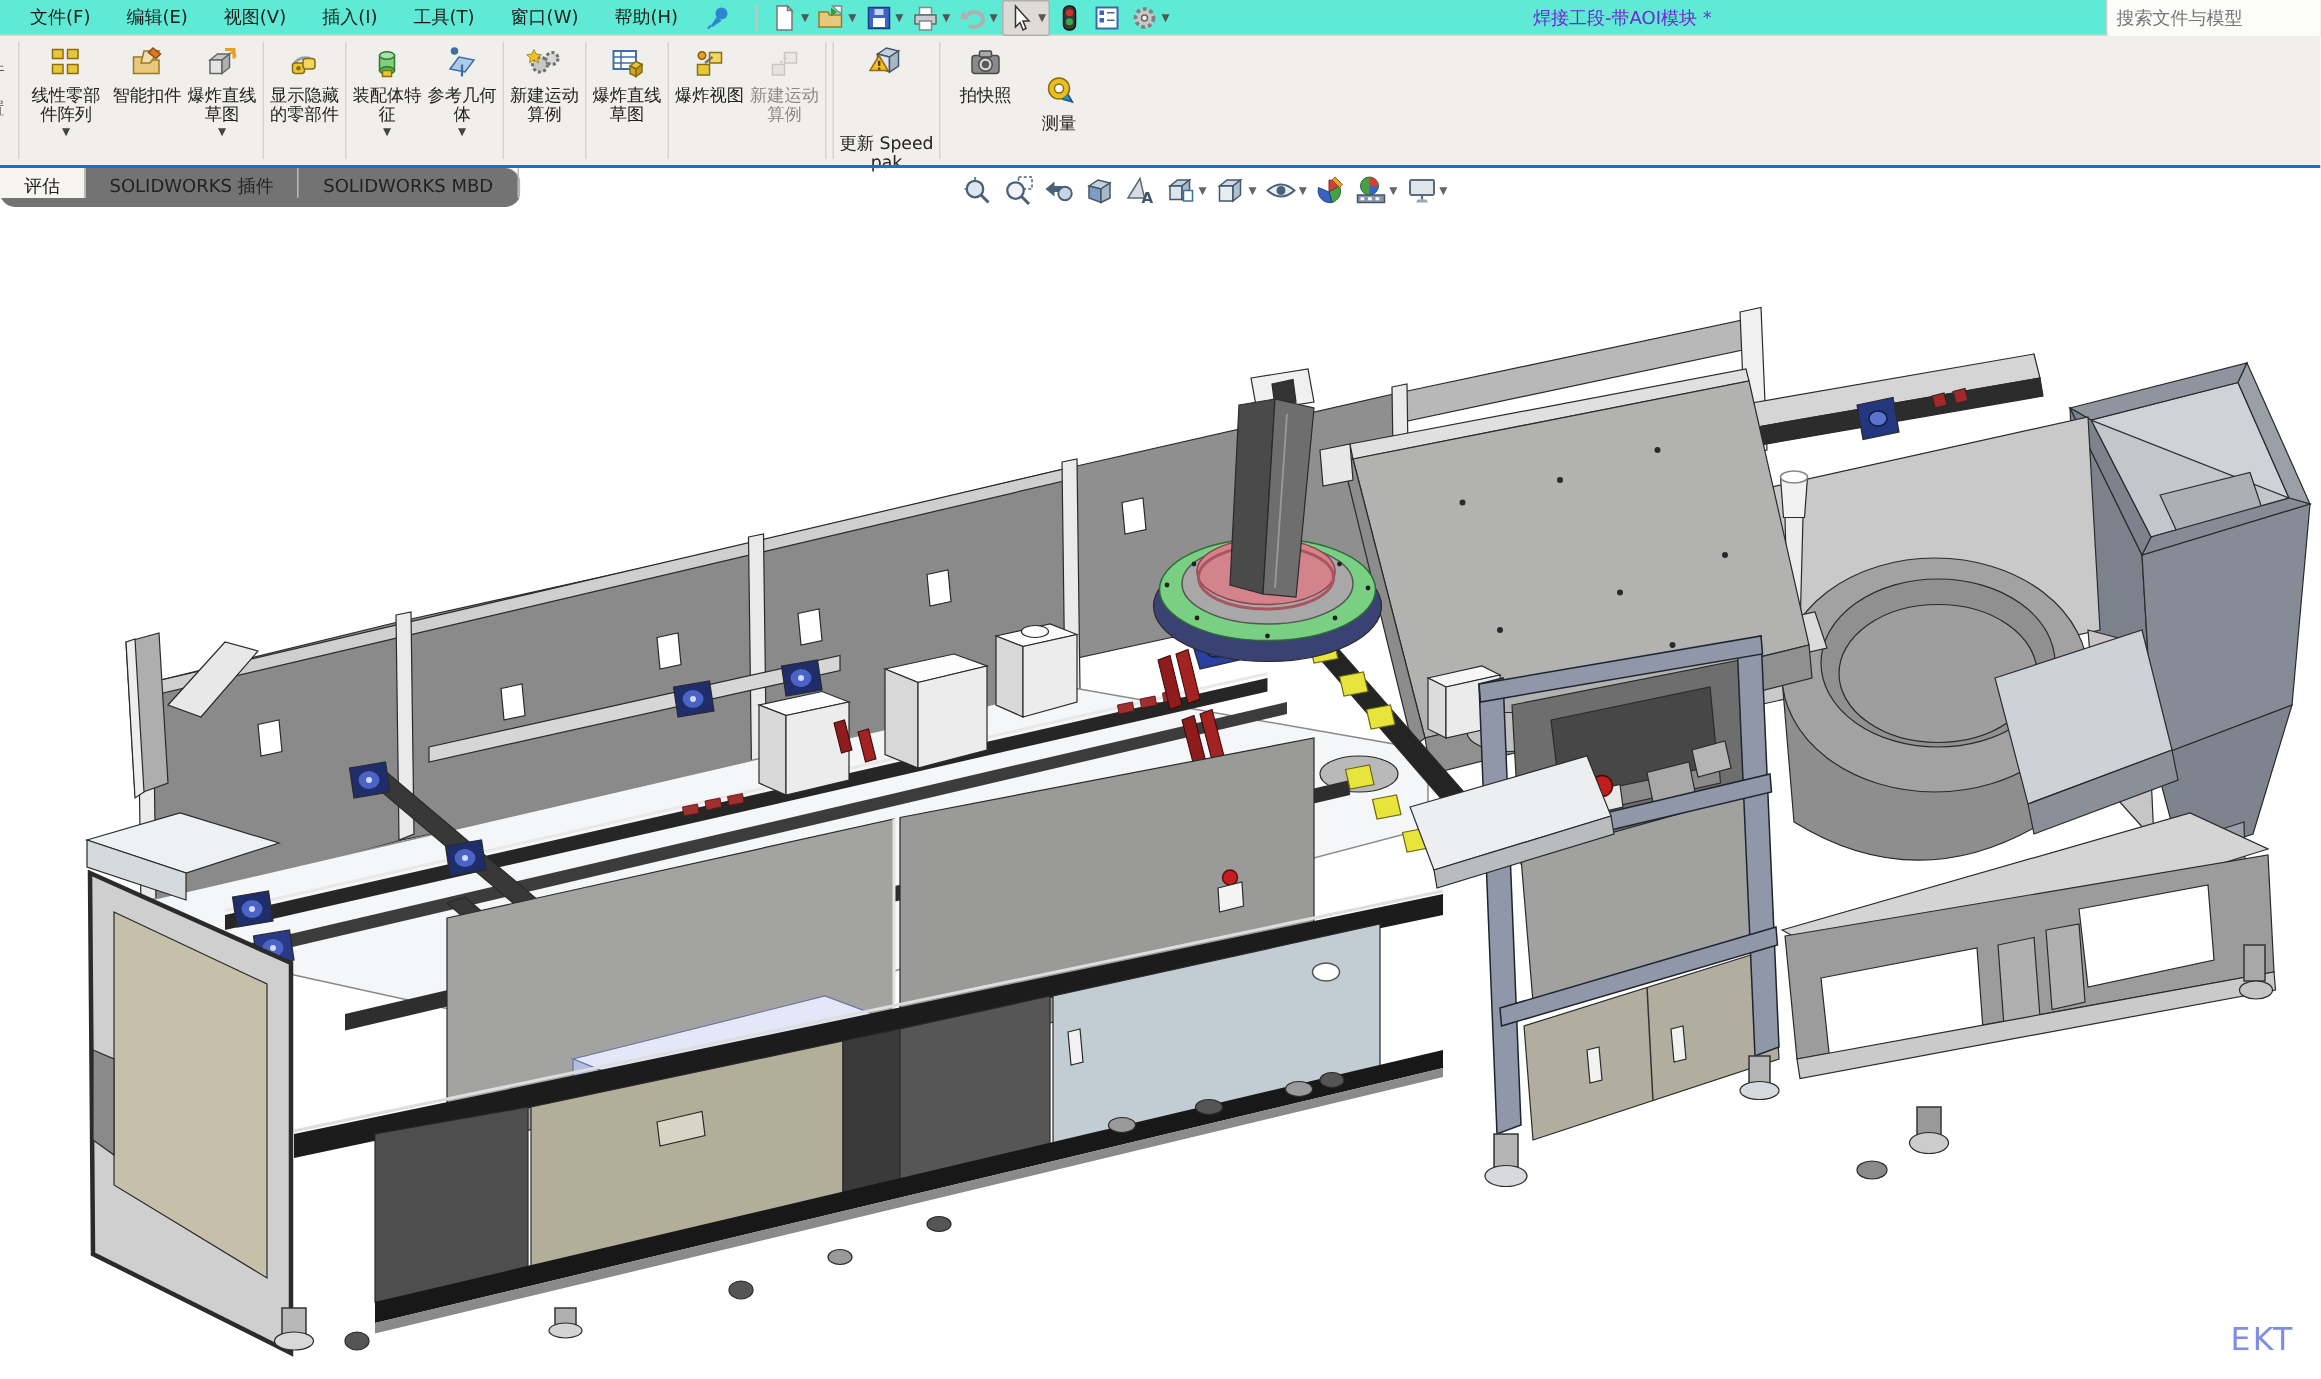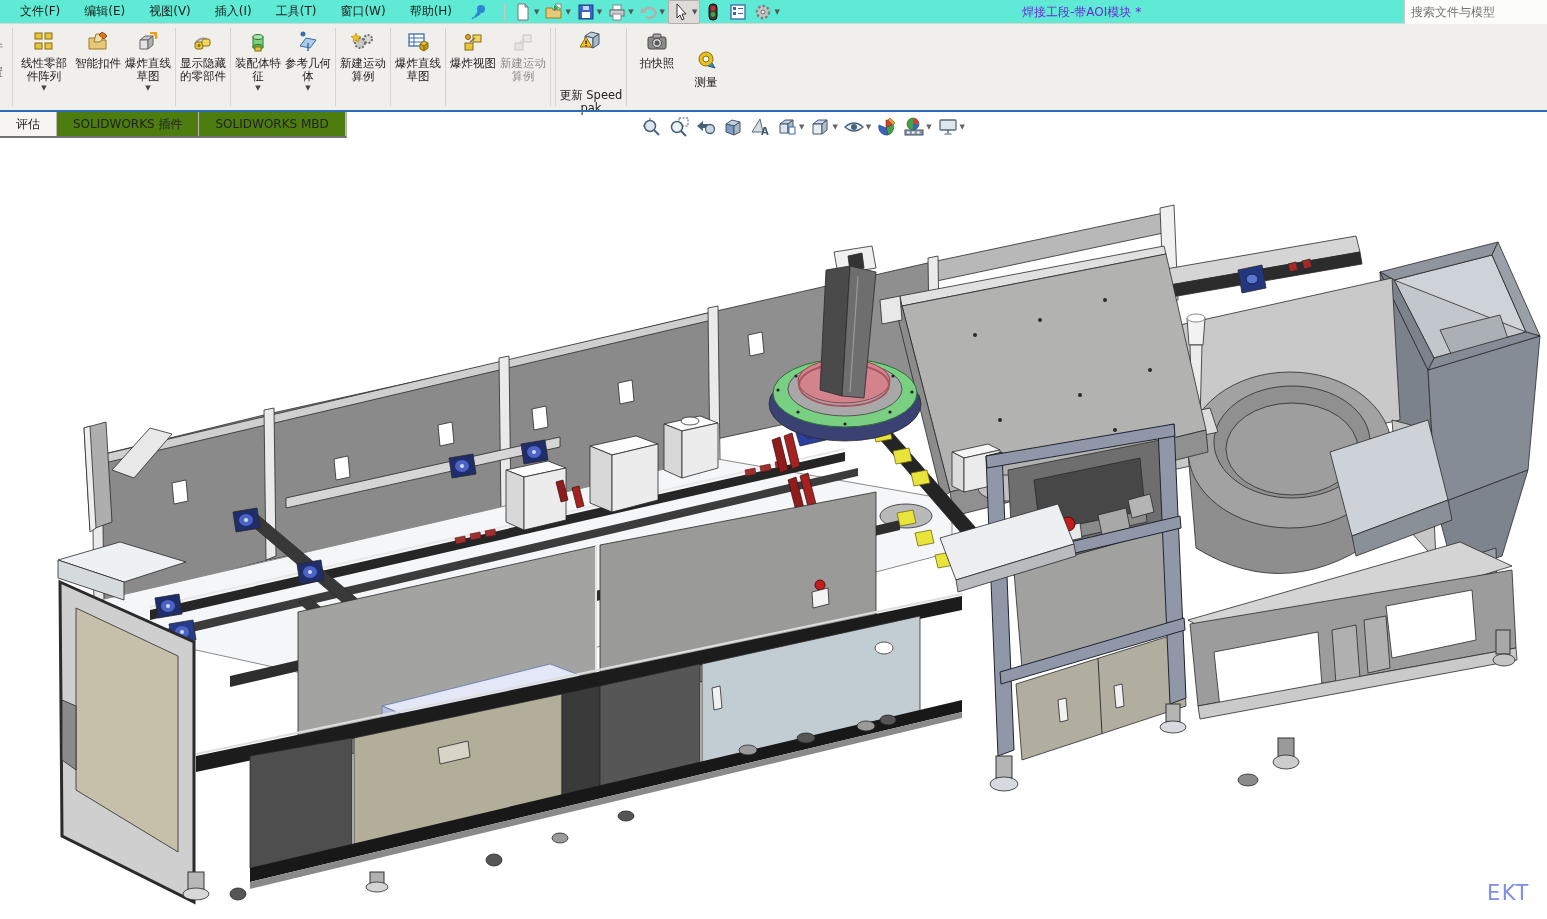--- a/index.html
+++ b/index.html
@@ -36,21 +36,21 @@
   .rbtn { display:flex; flex-direction:column; align-items:center; width:50px; padding:2px 1px 0 1px;
     height:82px; border-radius:2px; flex:0 0 auto; }
   .rbtn .ricon { height:28px; display:flex; align-items:center; justify-content:center; }
   .rbtn .rlabel { font-size:11.5px; line-height:13px; color:#222; text-align:center; word-break:break-all; margin-top:1px; }
   .rbtn .rcaret { font-size:7px; color:#444; margin-top:1px; }
   .rbtn.w56 { width:58px; } .rbtn.w74 { width:76px; } .rbtn.w66 { width:66px;gap:36px; } .rbtn.w54 { width:56px; } .rbtn.w40 { width:42px;justify-content:center; }
   .rbtn.disabled { opacity:.5; filter:grayscale(1); }
 
   
   .tabstrip { position:absolute; left:0; top:112px; height:26px; z-index:5; display:flex;
-    background:#4d7c0f; border-bottom:2px solid #737373; border-right:1px solid #b6b3ad; }
+    background:#737373; border-bottom:6px solid #737373; border-right:1px solid #b6b3ad;border-radius:10px; }
   .tab { font-size:12px; color:#222; padding:4px 16px; border-right:1px solid #bdbab4; line-height:17px; }
   .tab.active { background:#f6f5f2; }
 
   
   .viewbar { position:absolute; left:640px; top:115px; z-index:4; display:flex; align-items:center; gap:3px; }
   .vbtn { display:flex; align-items:center; padding:1px; border-radius:2px; }
   .vbtn .caret { font-size:7px; color:#666; margin-left:1px; }
 
   
   .watermark { position:absolute; left:1487px; top:881px; z-index:3; font-size:21px; font-weight:normal;

